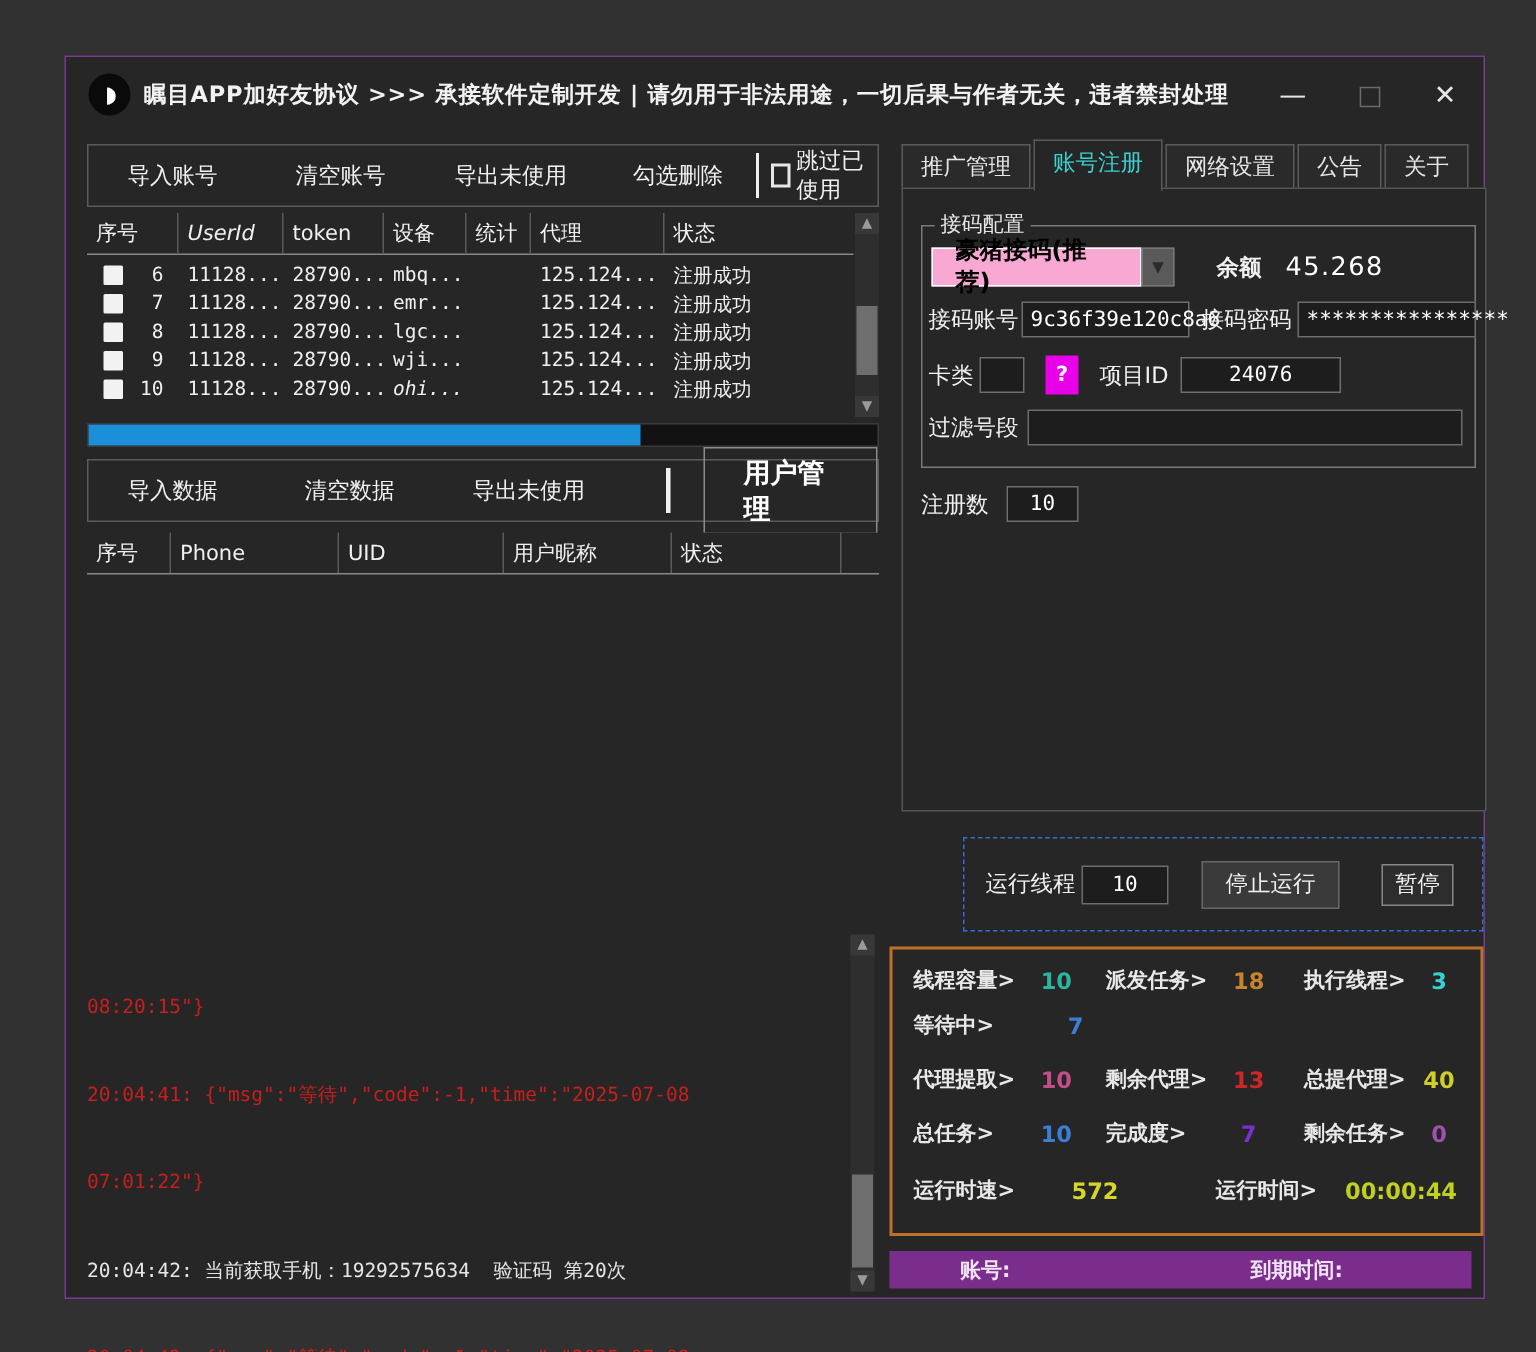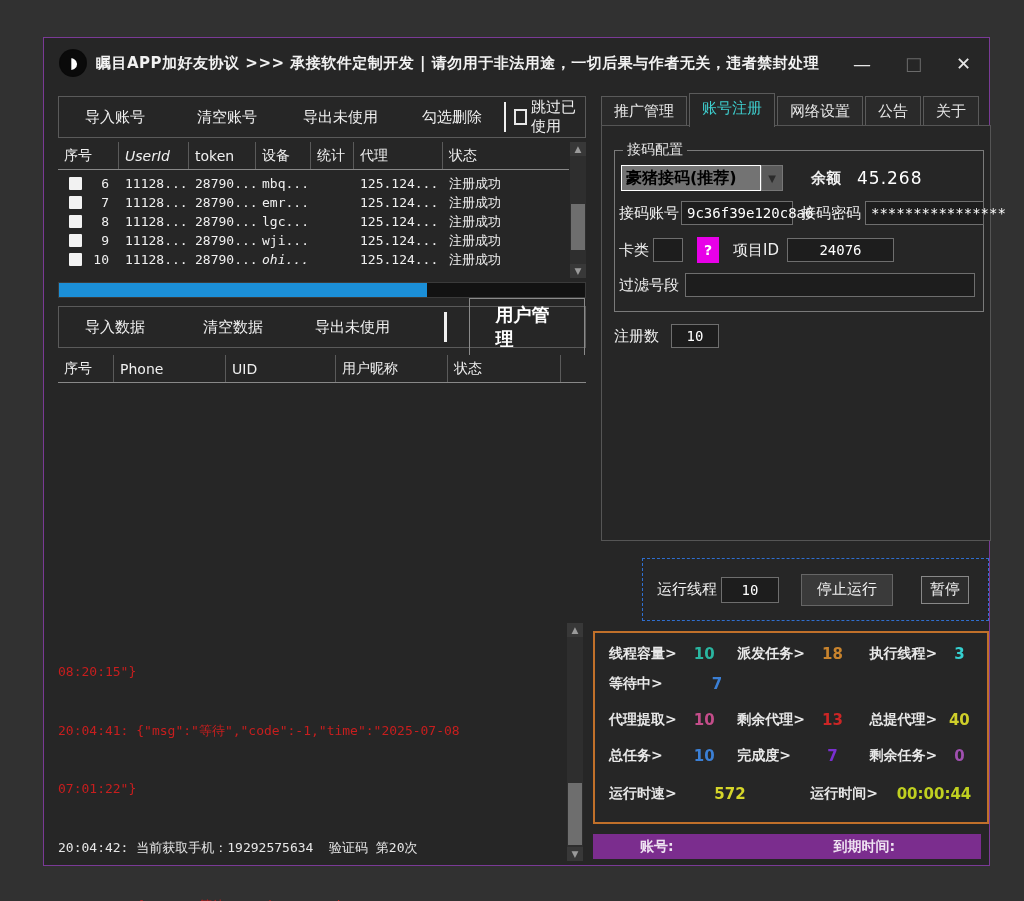--- a/index.html
+++ b/index.html
@@ -53,21 +53,21 @@
   .tab { border:1px solid #5a5a5a; border-bottom:none; background:#2a2a2a; font-size:15px; color:#e6e6e6; padding:5px 12px 6px; }
   .tab.active { color:#3ecfcf; padding-bottom:9px; background:#262626; position:relative; z-index:3; }
   .panel { position:absolute; border:1px solid #555; background:#262626; }
 
   .groupbox { position:absolute; border:1px solid #7a7a7a; }
   .gb-title { position:absolute; top:-10px; left:8px; background:#262626; padding:0 4px; font-size:14px; color:#e6e6e6; }
   .frow { position:absolute; display:flex; align-items:center; }
   .flabel { font-size:15px; color:#f0f0f0; white-space:nowrap; }
   .input { background:#1d1d1d; border:1px solid #6e6e6e; color:#fff; font-size:14px; font-family:"DejaVu Sans Mono",monospace; display:flex; align-items:center; padding:0 5px; height:24px; }
   .input.center { justify-content:center; }
-  .select { background:#737373; color:#000; font-weight:bold; font-size:16px; height:26px; display:flex; align-items:center; padding:0 4px; border:1px solid #fff; }
+  .select { background:#f9a8d4; color:#000; font-weight:bold; font-size:16px; height:26px; display:flex; align-items:center; padding:0 15px; border:1px solid #fff; }
   .select-arrow { width:22px; height:26px; background:#5a5a5a; color:#2b2b2b; display:flex; align-items:center; justify-content:center; font-size:10px; border:1px solid #777; }
   .balance-val { font-size:17px; color:#fff; letter-spacing:1px; }
   .help-btn { width:22px; height:26px; background:#e800e8; color:#fff; font-weight:bold; display:flex; align-items:center; justify-content:center; font-size:14px; }
 
   
   .runbox { position:absolute; border:1px dashed #2f6fd0; display:flex; align-items:center; }
   .btn { background:#3a3a3a; border:1px solid #666; color:#f0f0f0; font-size:15px; display:flex; align-items:center; justify-content:center; }
 
   
   .stats { position:absolute; border:2px solid #c0702a; background:#262626; font-weight:bold;padding-left:43px; }

